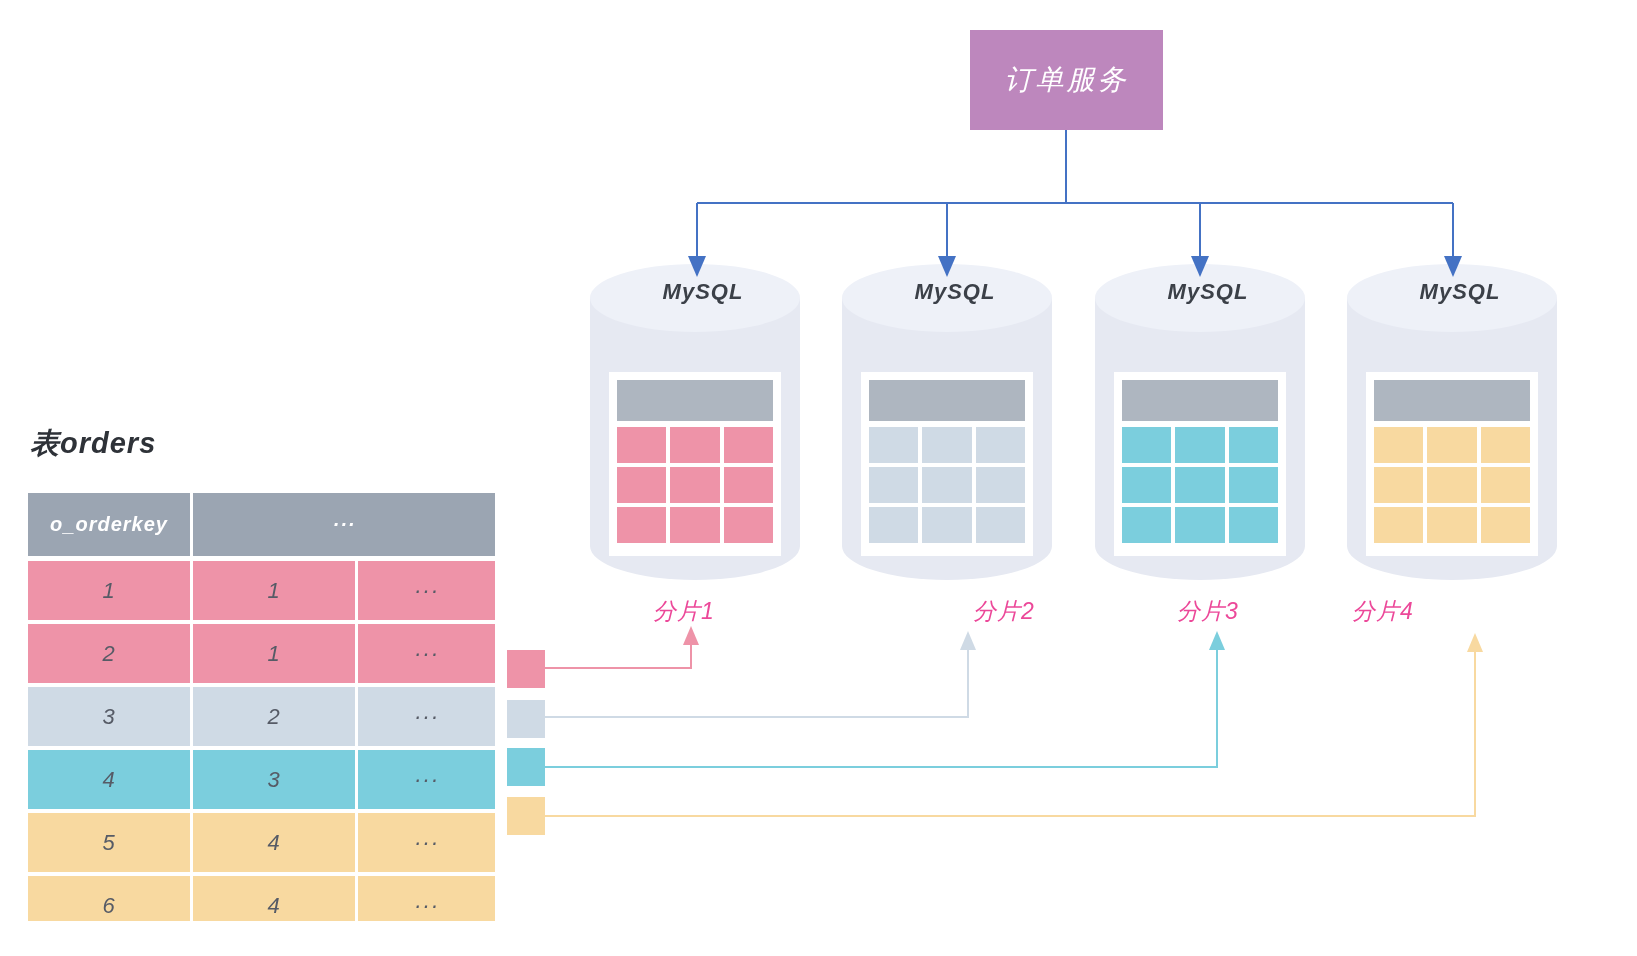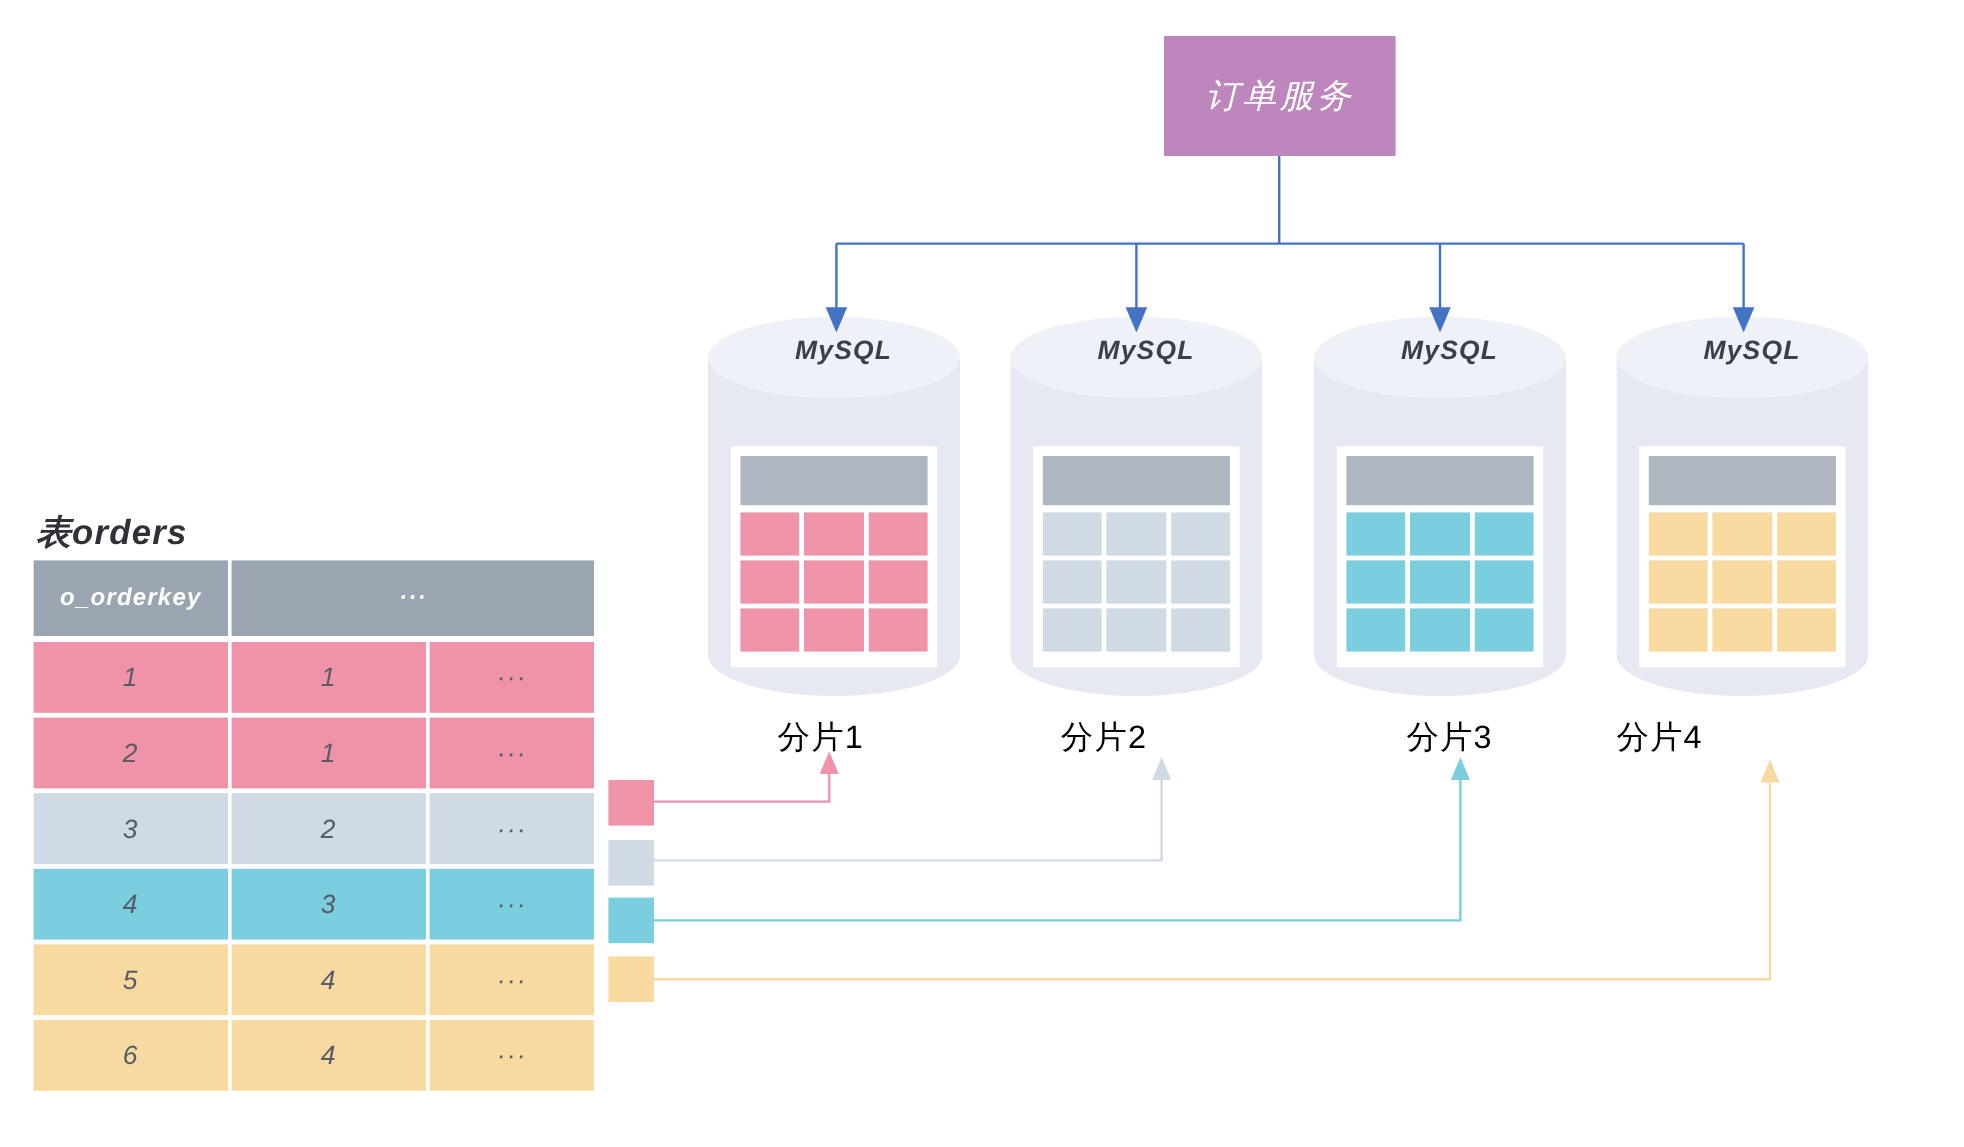--- a/index.html
+++ b/index.html
@@ -22,28 +22,28 @@
   }
   .mini-table{
     position:absolute;top:372px;width:172px;height:184px;background:#fff;
     box-sizing:border-box;padding:8px;
   }
   .mini-header{height:41px;background:var(--c);margin-bottom:6px;}
   .mini-grid{display:grid;grid-template-columns:repeat(3,1fr);gap:4px;}
   .mini-grid .cell{height:36px;background:var(--c);}
   .shard-label{
     position:absolute;top:596px;width:110px;text-align:center;
-    font-size:27px;color:#000000;letter-spacing:1px;
+    font-style:italic;font-size:23px;color:#ec4899;letter-spacing:1px;
   }
   
   .orders-title{
     position:absolute;left:30px;top:424px;
     font-size:29px;font-weight:bold;font-style:italic;color:#2e3238;letter-spacing:1px;
   }
-  .orders-table{position:absolute;left:28px;top:467px;width:467px;}
+  .orders-table{position:absolute;left:28px;top:493px;width:467px;}
   .t-row{display:flex;gap:3px;margin-bottom:4px;}
   .t-row>div{display:flex;align-items:center;justify-content:center;box-sizing:border-box;}
   .t-row .c1{width:162px;}
   .t-row .c2{width:162px;}
   .t-row .c3{flex:1;}
   .header-row{margin-bottom:5px;}
   .header-row>div{height:63px;background:var(--hg);color:#fff;font-weight:bold;font-style:italic;font-size:20px;letter-spacing:1px;}
   .data-row>div{height:59px;background:var(--c);color:#565b66;font-style:italic;font-size:22px;letter-spacing:1px;}
   
   .legend-sq{position:absolute;left:507px;width:38px;height:38px;background:var(--c);}
@@ -144,21 +144,21 @@
         <div class="cell"></div>
         <div class="cell"></div>
         <div class="cell"></div>
         <div class="cell"></div>
         <div class="cell"></div>
         <div class="cell"></div>
       </div>
   </div>
 
   <div class="shard-label" style="left:629px">分片1</div>
-  <div class="shard-label" style="left:865px">分片2</div>
+  <div class="shard-label" style="left:949px">分片2</div>
   <div class="shard-label" style="left:1153px">分片3</div>
   <div class="shard-label" style="left:1328px">分片4</div>
 
   <div class="orders-title">表orders</div>
 
   <div class="orders-table">
     <div class="t-row header-row">
       <div class="c1">o_orderkey</div>
       <div class="c3">···</div>
     </div>

